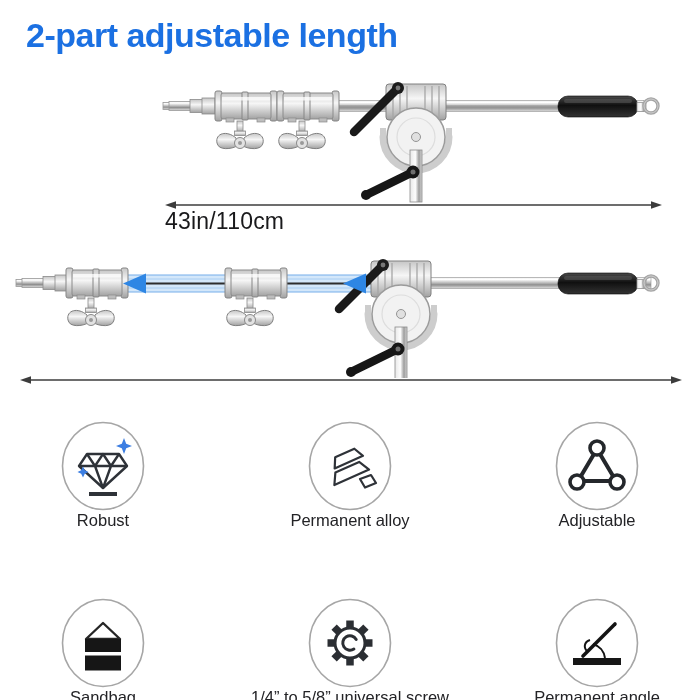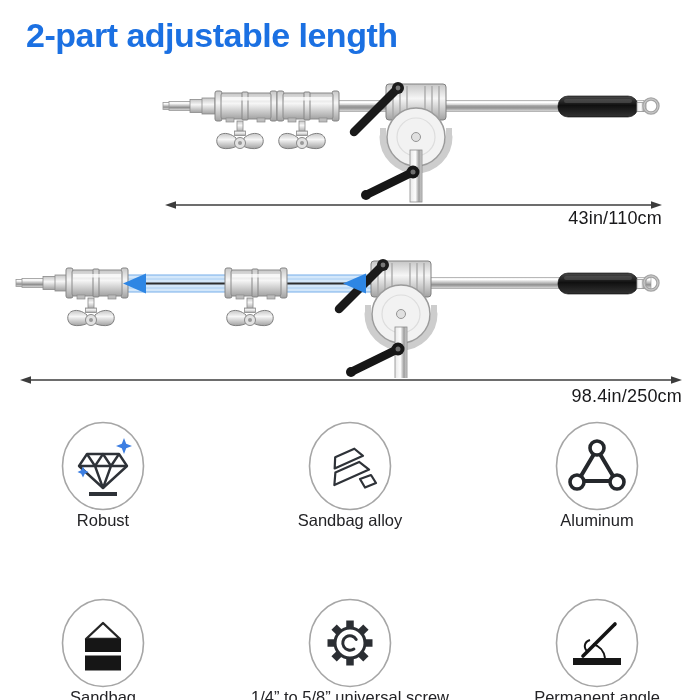--- a/index.html
+++ b/index.html
@@ -1,21 +1,21 @@
 <!DOCTYPE html>
 <html style="--title-blue: #1b70e2; --arrow-blue: #2e86e4; --tube-fill: #d3e7fa; --tube-edge: #77aeea; --tube-inner: #a8cdf2; --sparkle-blue: #3c7ee2;"><head>
 <meta charset="utf-8">
 <style>
   html,body{margin:0;padding:0;background:#fff;}
   #stage{position:relative;width:700px;height:700px;background:#fff;overflow:hidden;
          font-family:"Liberation Sans","DejaVu Sans",sans-serif;}
   .abs{position:absolute;}
   #page-title{left:26px;top:16px;font-size:34px;font-weight:bold;letter-spacing:-0.5px;
               color:var(--title-blue,#1b70e2);white-space:nowrap;}
-  .dim-label{text-align:right;color:#19191b;font-size:18px;letter-spacing:0.2px;}
+  .dim-label{text-align:left;color:#19191b;font-size:23px;letter-spacing:0.2px;}
   .dim-line{stroke:#3c3c3c;stroke-width:1.3;}
   .dim-head{fill:#3c3c3c;}
   .blue-arrow{fill:var(--arrow-blue,#2e86e4);}
   .blue-tube-fill{fill:var(--tube-fill,#d3e7fa);stroke:var(--tube-edge,#77aeea);stroke-width:1;}
   .blue-tube-line{stroke:var(--tube-inner,#a8cdf2);stroke-width:1;}
   .sparkle{fill:var(--sparkle-blue,#3c7ee2);}
   .features-row{left:0;width:700px;display:flex;justify-content:space-between;padding:0 18px;box-sizing:border-box;}
   .fcell{width:170px;display:flex;flex-direction:column;align-items:center;}
   .flabel{font-size:16.5px;color:#232326;white-space:nowrap;text-align:right;}
   .glyph{stroke:#2e3238;fill:none;stroke-width:2.4;stroke-linejoin:round;}
@@ -152,21 +152,20 @@
     <use href="#eyehook" x="636" y="34"></use>
     <polygon class="blue-arrow" points="108,33.5 131,23.5 131,43.5"></polygon>
     <polygon class="blue-arrow" points="328,33.5 351,23.5 351,43.5"></polygon>
   </svg>
 
   <svg class="abs" style="left:20px;top:374px" width="662" height="12" viewBox="0 0 662 12">
     <line class="dim-line" x1="9" y1="6" x2="653" y2="6"></line>
     <polygon class="dim-head" points="0,6 11,2.2 11,9.8"></polygon>
     <polygon class="dim-head" points="662,6 651,2.2 651,9.8"></polygon>
   </svg>
-  <div class="abs dim-label" style="left:20px;top:386px;width:662px">98.4in/250cm</div>
 
   <div class="abs features-row" style="top:421px">
     <div class="fcell">
       <svg width="84" height="90" viewBox="0 0 84 90">
         <ellipse class="ring" cx="42" cy="45" rx="40.5" ry="43.5"></ellipse>
         <path class="glyph" d="M26,33 H58 L66,45 L42,67 L18,45 Z"></path>
         <path class="glyph" d="M26,33 L34,45 L42,33 L50,45 L58,33 M18,45 H66 M34,45 L42,67 M50,45 L42,67"></path>
         <path d="M28,73 H56" stroke="#2e3238" stroke-width="4"></path>
         <path class="sparkle" d="M63,17 L65.2,22.8 L71,25 L65.2,27.2 L63,33 L60.8,27.2 L55,25 L60.8,22.8 Z"></path>
         <path class="sparkle" d="M22,45.5 L23.8,49.2 L27.5,51 L23.8,52.8 L22,56.5 L20.2,52.8 L16.5,51 L20.2,49.2 Z"></path>
@@ -175,31 +174,31 @@
     </div>
     <div class="fcell">
       <svg width="84" height="90" viewBox="0 0 84 90">
         <ellipse class="ring" cx="42" cy="45" rx="40.5" ry="43.5"></ellipse>
         <g transform="rotate(-24 42 45)" stroke="#2e3238" stroke-width="2.2" stroke-linejoin="round" fill="#fff">
           <path d="M32,31 h21 l5,10 h-31 Z"></path>
           <path d="M26,45 h26 l6,11 h-38 Z"></path>
         </g>
         <path d="M52,58 l11,-4 l5,8 l-11,4.5 Z" stroke="#2e3238" stroke-width="2.2" stroke-linejoin="round" fill="#fff"></path>
       </svg>
-      <div class="flabel">Sandbag alloy</div>
+      <div class="flabel">Permanent alloy</div>
     </div>
     <div class="fcell">
       <svg width="84" height="90" viewBox="0 0 84 90">
         <ellipse class="ring" cx="42" cy="45" rx="40.5" ry="43.5"></ellipse>
         <path class="glyph-thick" d="M42,28 L61,60 L23,60 Z"></path>
         <circle class="node" cx="42" cy="27" r="7"></circle>
         <circle class="node" cx="62" cy="61" r="7"></circle>
         <circle class="node" cx="22" cy="61" r="7"></circle>
       </svg>
-      <div class="flabel">Aluminum</div>
+      <div class="flabel">Adjustable</div>
     </div>
   </div>
 
   <div class="abs features-row" style="top:598px">
     <div class="fcell">
       <svg width="84" height="90" viewBox="0 0 84 90">
         <ellipse class="ring" cx="42" cy="45" rx="40.5" ry="43.5"></ellipse>
         <path d="M25,41 L42,25 L59,41 Z" fill="#fff" stroke="#262626" stroke-width="2.4" stroke-linejoin="round"></path>
         <rect class="solid" x="24" y="41" width="36" height="13"></rect>
         <rect class="solid" x="24" y="57.5" width="36" height="15"></rect>

